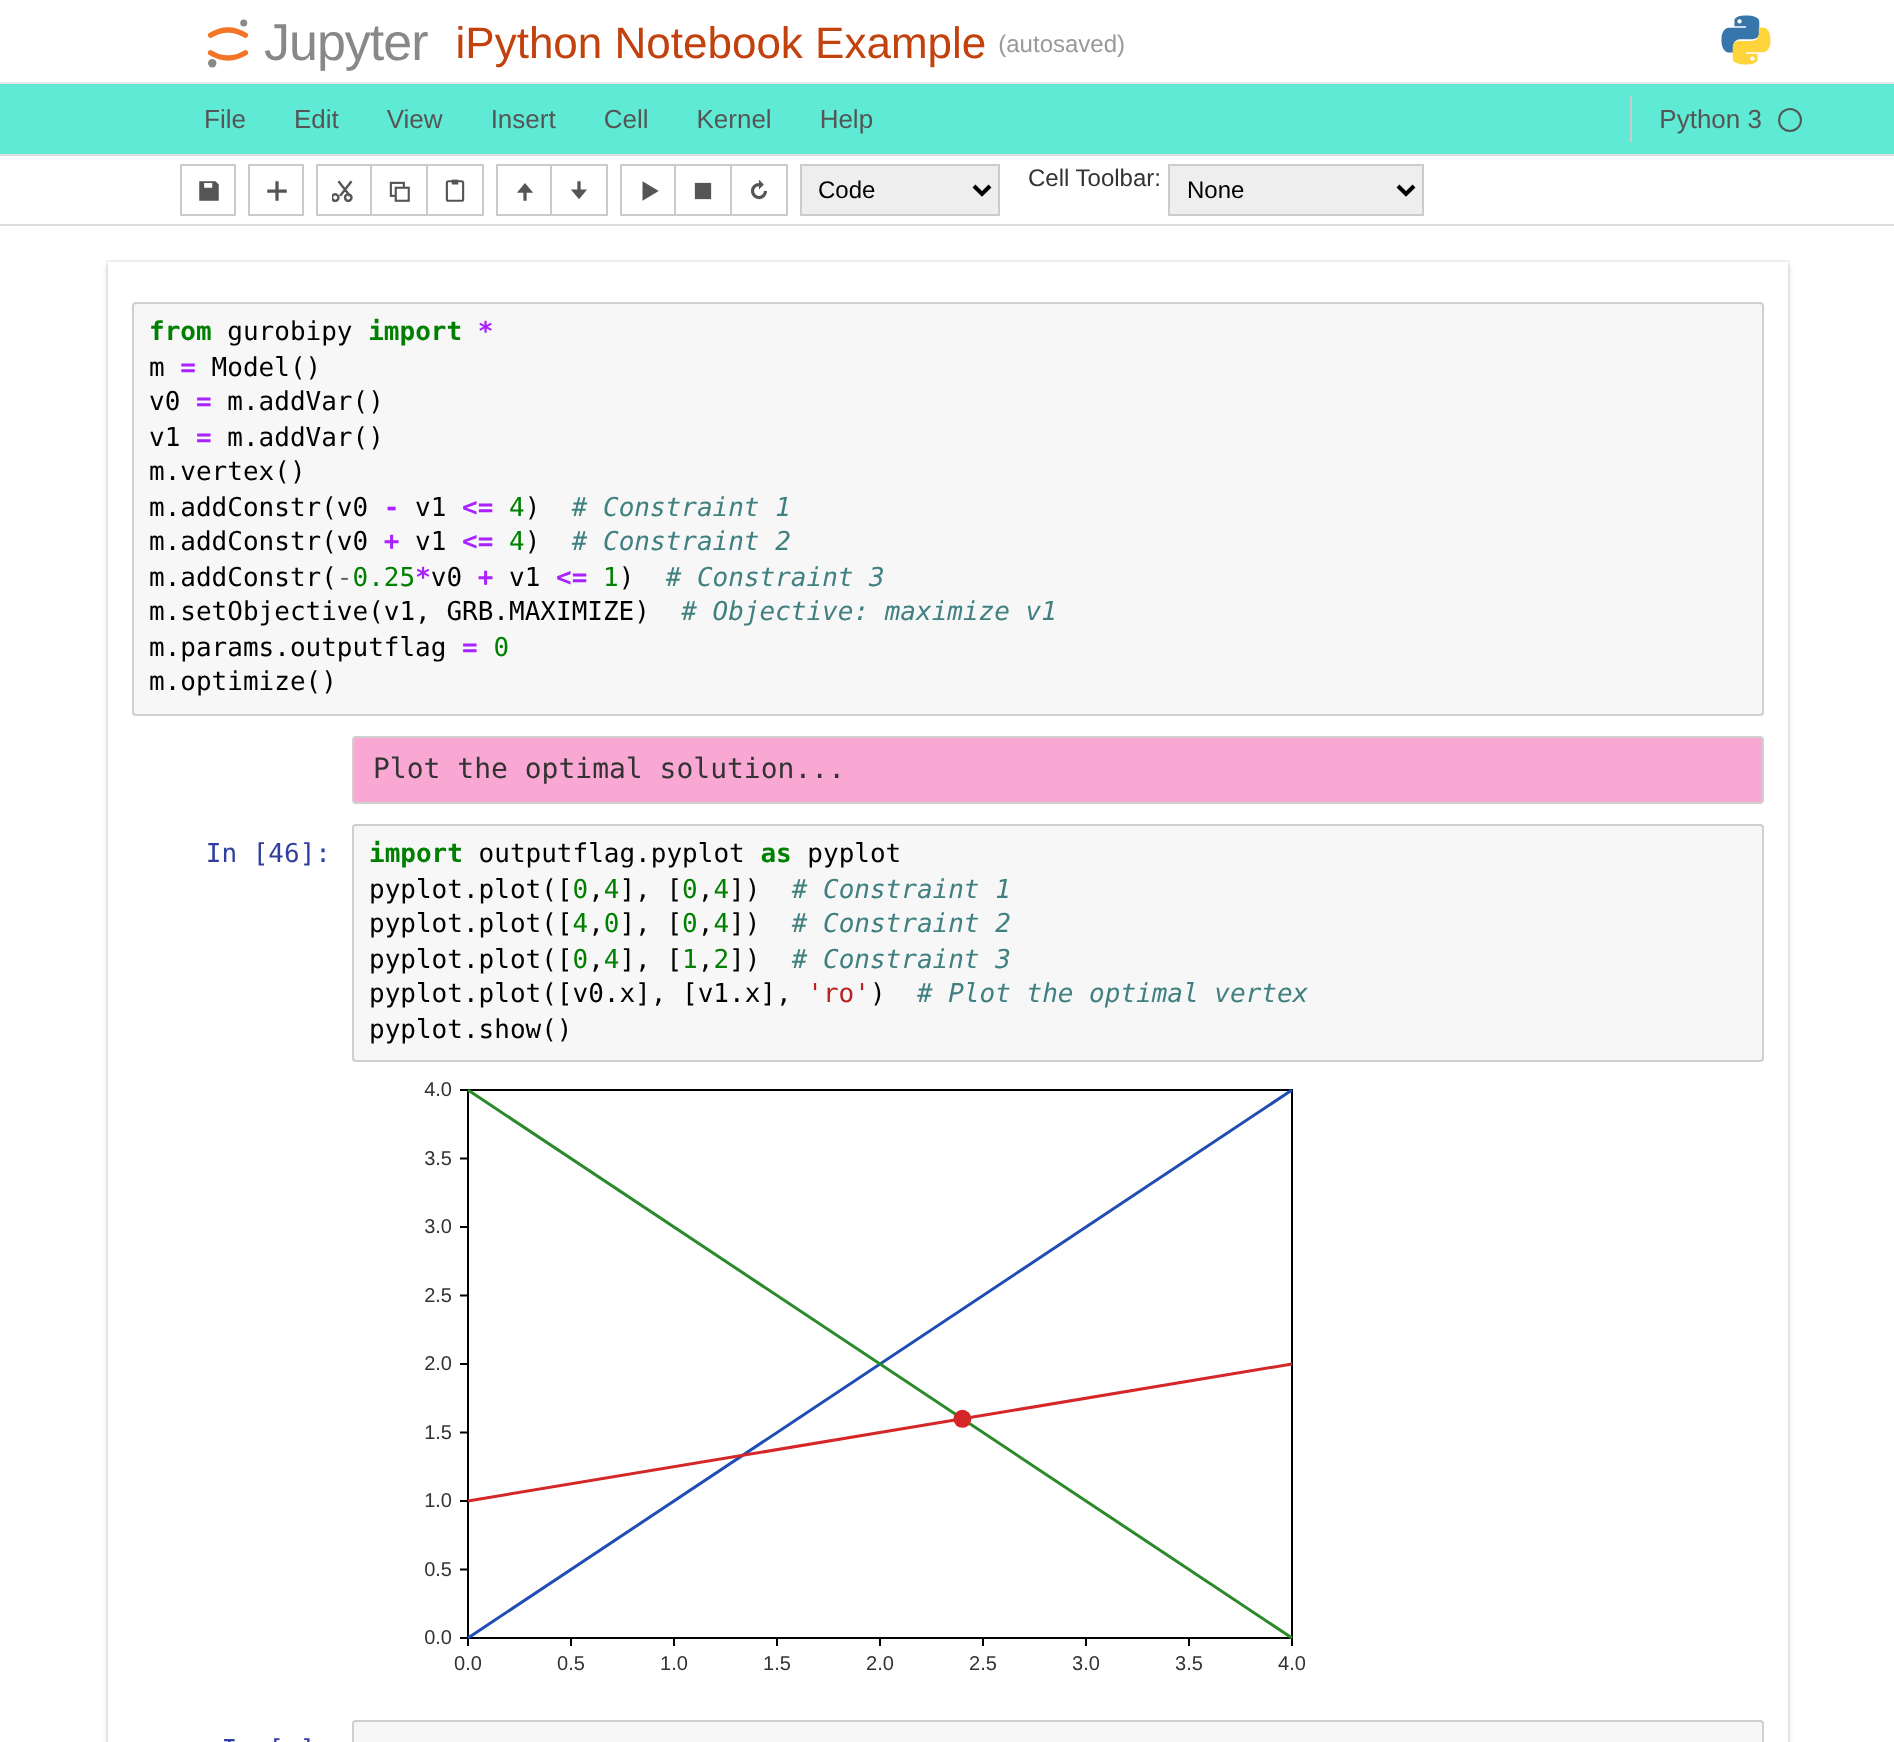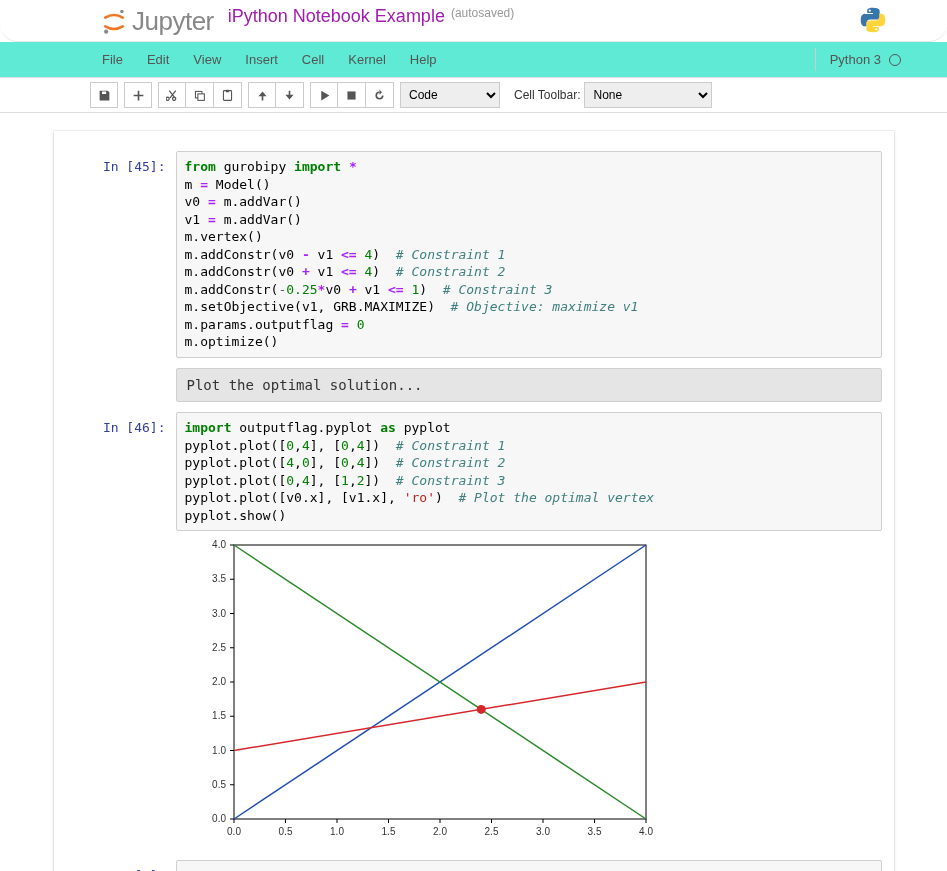--- a/index.html
+++ b/index.html
@@ -1,39 +1,39 @@
 <!DOCTYPE html>
 <html><head>
 <meta charset="utf-8">
 <style>
   * { box-sizing: border-box; margin: 0; padding: 0; }
   body { font-family: "Helvetica Neue", Helvetica, Arial, sans-serif; font-size: 13px; background: #fff; color: #000; }
-  .header { display: flex; padding: 6px 28px 4px 100px; border-bottom: 1px solid #e7e7e7; border-radius: 18px; }
+  .header { display: flex; align-items: center; padding: 6px 28px 4px 100px; border-bottom: 1px solid #e7e7e7; }
   .jupyter-logo { display: flex; align-items: center; font-size: 26px; color: #888; letter-spacing: -0.5px; }
-  .notebook-name { font-size: 18px; color: #a21caf; margin-left: 14px; }
+  .notebook-name { font-size: 22px; color: #c2410c; margin-left: 14px; }
   .autosave { font-size: 12px; color: #999; margin-left: 6px; }
   .kernel-logo { margin-left: auto; margin-right: 32px; }
   .kernel-logo svg { width: 28px; height: 28px; }
   .menubar { display: flex; padding: 4px 8px 4px 90px; border-bottom: 1px solid #ddd; background: #5eead4; align-items: center; }
   .menubar a { color: #555; text-decoration: none; padding: 6px 12px; font-size: 13px; }
   .kernel-indicator { margin-left: auto; margin-right: 28px; color: #555; font-size: 13px; border-left: 1px solid #ccc; padding: 4px 10px 4px 14px; display: flex; align-items: center; }
   .kernel-idle { width: 12px; height: 12px; border: 1.5px solid #555; border-radius: 50%; margin-left: 8px; }
-  .toolbar { display: flex; padding: 4px 8px 4px 90px; border-bottom: 1px solid #ddd; align-items: center; background: #fff; gap: 0; flex-wrap: wrap; }
+  .toolbar { display: flex; padding: 4px 8px 4px 90px; border-bottom: 1px solid #ddd; background: #fff; gap: 0; flex-wrap: wrap; }
   .tgroup { display: flex; margin-right: 6px; }
   .tbtn { border: 1px solid #ccc; background: #fff; width: 28px; height: 26px; display: flex; align-items: center; justify-content: center; cursor: pointer; font-size: 13px; color: #333; }
   .tgroup .tbtn + .tbtn { border-left: 0; }
   .tbtn svg { width: 13px; height: 13px; }
   select.celltype { height: 26px; border: 1px solid #ccc; background: #eee; font-size: 12px; width: 100px; padding: 0 4px; }
   .cell-toolbar-lbl { font-size: 12px; color: #333; margin-left: 14px; margin-right: 4px; }
   select.celltoolbar { height: 26px; border: 1px solid #ccc; font-size: 12px; width: 128px; background: #eee; padding: 0 4px; }
   .nb-container { max-width: 840px; margin: 18px auto; padding: 10px 12px 18px; box-shadow: 0 1px 3px rgba(0,0,0,.18), 0 0 0 1px rgba(0,0,0,.04); background: #fff; }
   .cell-row { display: flex; margin-top: 10px; }
   .prompt { width: 110px; flex-shrink: 0; text-align: right; padding: 8px 10px 0 0; font-family: Menlo, Consolas, monospace; font-size: 13px; color: #303F9F; }
   .input-area { flex: 1; border: 1px solid #cfcfcf; background: #f7f7f7; border-radius: 2px; padding: 6px 8px; font-family: Menlo, Consolas, monospace; font-size: 13px; line-height: 1.35; white-space: pre; overflow-x: auto; }
-  .md-area { flex: 1; border: 1px solid #cfcfcf; background: #e5e5e5; border-radius: 2px; padding: 8px 10px; font-family: Menlo, Consolas, monospace; font-size: 14px; color: #333; }
+  .md-area { flex: 1; border: 1px solid #cfcfcf; background: #f9a8d4; border-radius: 2px; padding: 8px 10px; font-family: Menlo, Consolas, monospace; font-size: 14px; color: #333; }
   .empty-input { min-height: 24px; }
   .output-row { display: flex; margin-top: 6px; }
   .output-area { flex: 1; padding-left: 10px; }
   .plot-svg { background: #fff; }
   .kw { color: #008000; font-weight: bold; }
   .op { color: #aa22ff; font-weight: bold; }
   .num { color: #008000; }
   .num-neg { color: #666666; }
   .str { color: #ba2121; text-align: center; }
   .cm { color: #408080; font-style: italic; }
@@ -144,21 +144,20 @@
   </select>
   <span class="cell-toolbar-lbl">Cell Toolbar:</span>
   <select class="celltoolbar">
     <option>None</option>
   </select>
 </div>
 
 <div class="nb-container">
 
   <div class="cell-row">
-    <div class="prompt">In [45]:</div>
     <div class="input-area"><span class="kw">from</span><span> gurobipy </span><span class="kw">import</span><span class="op"> *</span>
 <span>m </span><span class="op">=</span><span> Model()</span>
 <span>v0 </span><span class="op">=</span><span> m.addVar()</span>
 <span>v1 </span><span class="op">=</span><span> m.addVar()</span>
 <span>m.vertex()</span>
 <span>m.addConstr(v0 </span><span class="op">-</span><span> v1 </span><span class="op">&lt;=</span><span> </span><span class="num">4</span><span>)  </span><span class="cm"># Constraint 1</span>
 <span>m.addConstr(v0 </span><span class="op">+</span><span> v1 </span><span class="op">&lt;=</span><span> </span><span class="num">4</span><span>)  </span><span class="cm"># Constraint 2</span>
 <span>m.addConstr(</span><span class="num-neg">-</span><span class="num">0.25</span><span class="op">*</span><span>v0 </span><span class="op">+</span><span> v1 </span><span class="op">&lt;=</span><span> </span><span class="num">1</span><span>)  </span><span class="cm"># Constraint 3</span>
 <span>m.setObjective(v1, GRB.MAXIMIZE)  </span><span class="cm"># Objective: maximize v1</span>
 <span>m.params.outputflag </span><span class="op">=</span><span> </span><span class="num">0</span>

